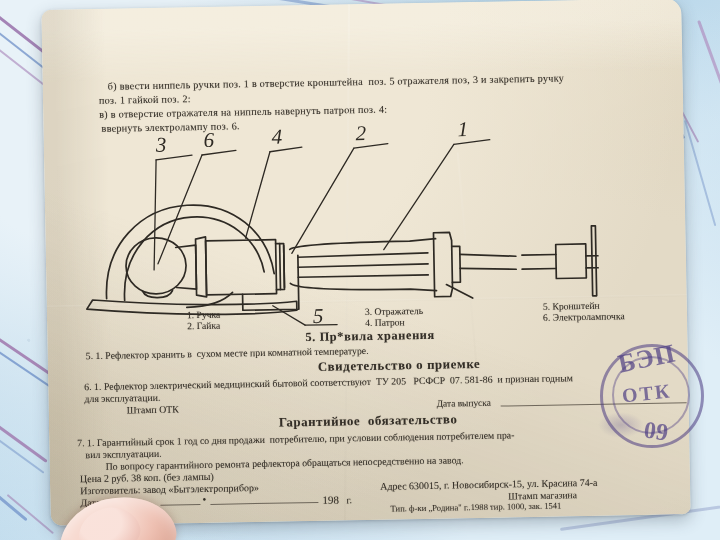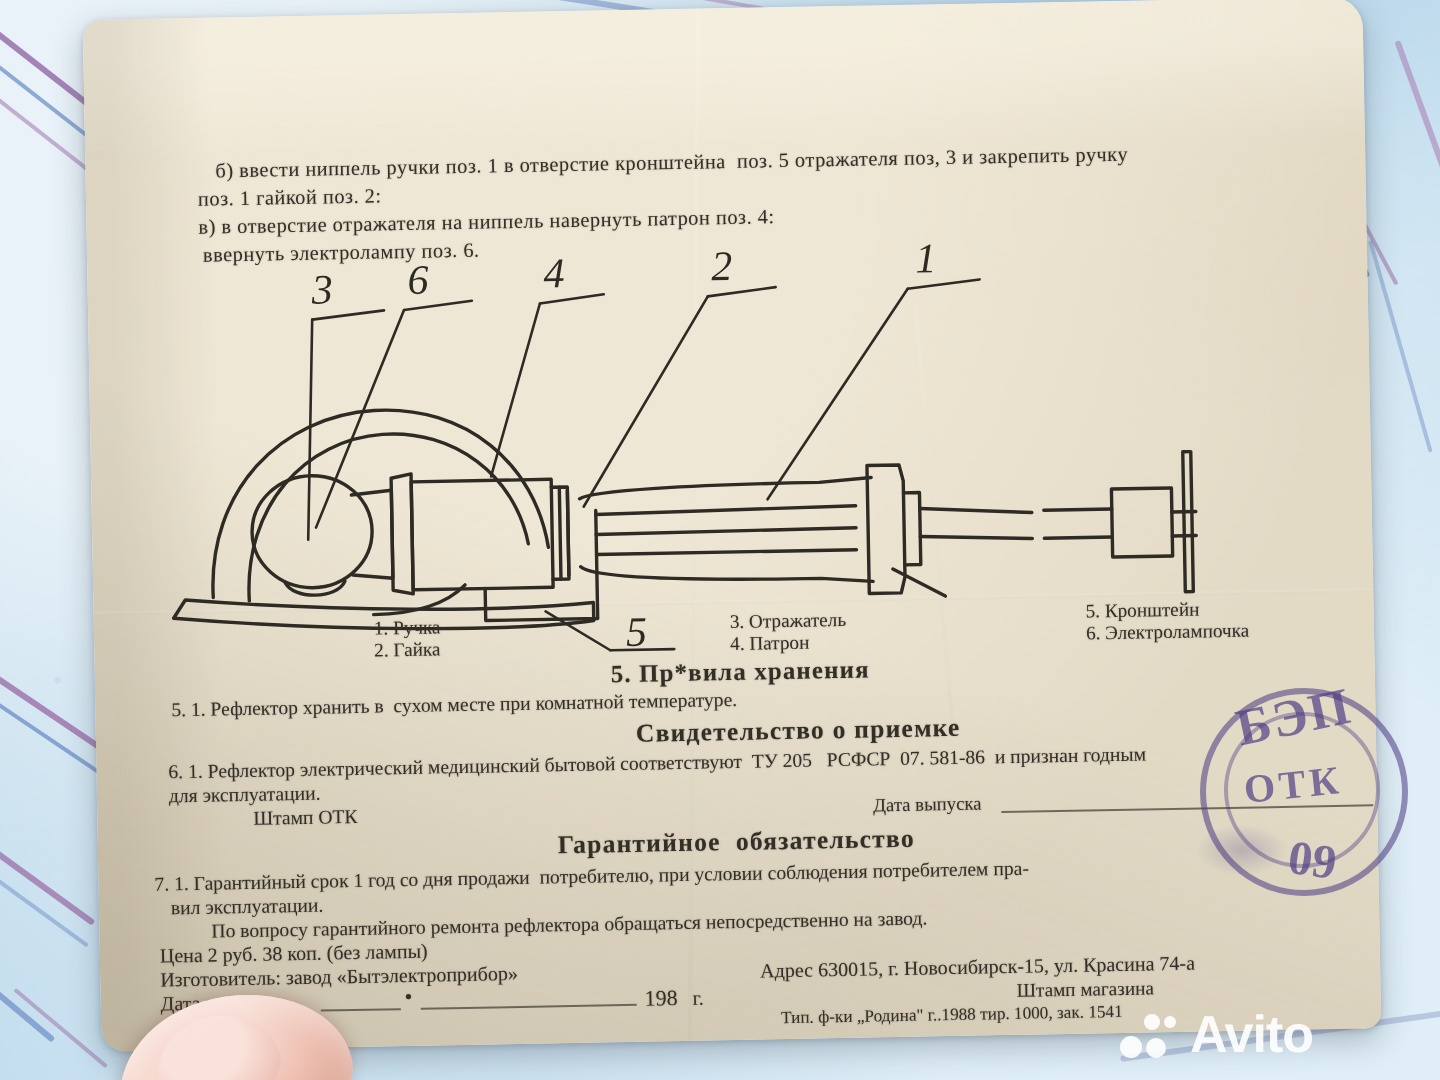--- a/index.html
+++ b/index.html
@@ -228,23 +228,14 @@
   <div class="stamp-ring" style="left:612px;top:356px;width:74px;height:74px;border-width:2px;opacity:.4;"></div>
   <div class="stamp-txt" style="left:618px;top:344px;font-size:26px;transform:rotate(-12deg);letter-spacing:1px;">БЭП</div>
   <div class="stamp-txt" style="left:622px;top:382px;font-size:20px;transform:rotate(-6deg);letter-spacing:2px;">ОТК</div>
   <div class="stamp-txt" style="left:644px;top:418px;font-size:24px;transform:rotate(8deg);">09</div>
   <div class="stamp" style="left:598px;top:412px;width:46px;height:26px;
               background:radial-gradient(ellipse,rgba(74,58,130,.35),rgba(74,58,130,0) 70%);"></div>
 
   <div class="thumb" style="left:58px;top:498px;width:118px;height:76px;transform:rotate(-12deg);"></div>
   <div class="nail" style="left:78px;top:508px;width:62px;height:46px;transform:rotate(-14deg);"></div>
 
-  <div class="wm" style="left:560px;top:504px;">
-    <div class="wm-dots">
-      <i style="left:0;top:14px;width:11px;height:11px;"></i>
-      <i style="left:12px;top:3px;width:8px;height:8px;"></i>
-      <i style="left:13px;top:15px;width:10px;height:10px;"></i>
-      <i style="left:22px;top:4px;width:6px;height:6px;"></i>
-    </div>
-    <span class="wm-text">Avito</span>
-  </div>
 
 </div>
 
 </body></html>

